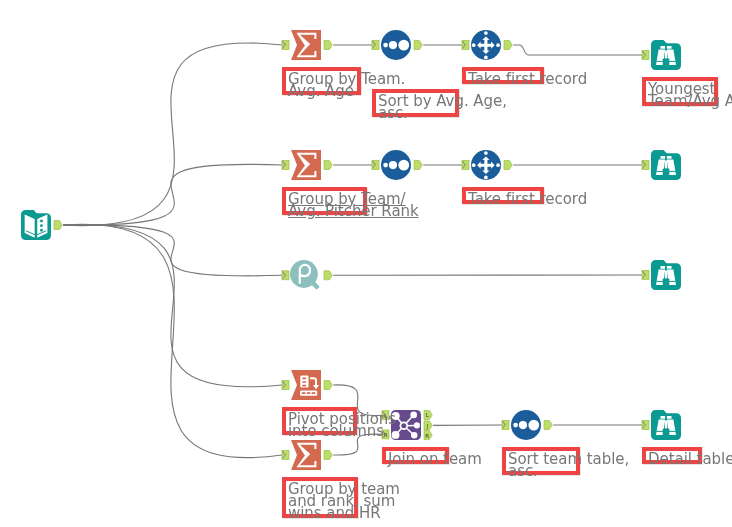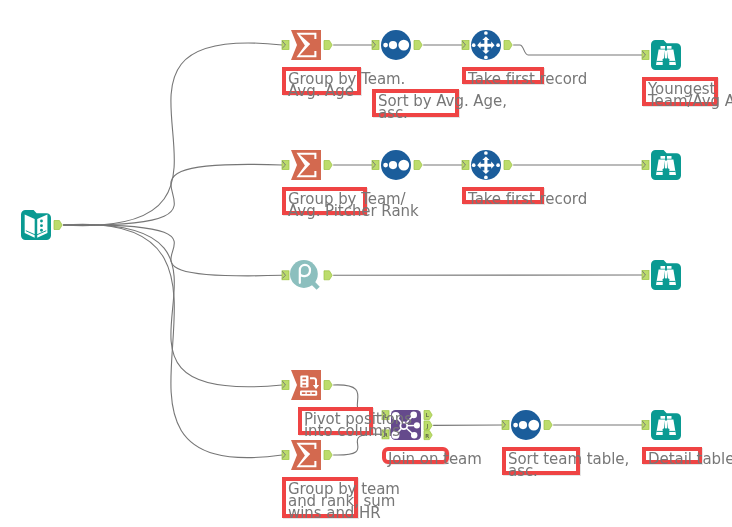--- a/index.html
+++ b/index.html
@@ -307,26 +307,26 @@
       <path d="M642.3,421 L645.5,425 L642.3,428.2" fill="none" stroke="#767676" stroke-width="0.9" stroke-linejoin="miter"></path>
     </svg>
   <div id="labels">
       <div class="nlabel" style="left: 282px; top: 67px; width: 79px; height: 28px;">Group by Team.
 Avg. Age</div>
       <div class="nlabel" style="left: 372px; top: 67px; width: 87px; height: 28px; margin-top: 22px;">Sort by Avg. Age,
 asc.</div>
       <div class="nlabel" style="left: 462px; top: 67px; width: 82px; height: 17px;">Take first record</div>
       <div class="nlabel" style="left: 642px; top: 77px; width: 76px; height: 29px;">Youngest
 Team/Avg Age</div>
-      <div class="nlabel" style="left: 282px; top: 187px; width: 85px; height: 28px;">Group by Team/
+      <div class="nlabel" style="left: 282px; top: 187px; width: 85px; height: 28px; text-decoration: underline;">Group by Team/
 Avg. Pitcher Rank</div>
       <div class="nlabel" style="left: 462px; top: 187px; width: 82px; height: 17px;">Take first record</div>
-      <div class="nlabel" style="left: 282px; top: 407px; width: 75px; height: 28px; margin-left: 16px;">Pivot positions
+      <div class="nlabel" style="left: 282px; top: 407px; width: 75px; height: 28px;">Pivot positions
 into columns</div>
       <div class="nlabel" style="left: 282px; top: 477px; width: 76px; height: 41px;">Group by team
 and rank, sum
 wins and HR</div>
-      <div class="nlabel" style="left: 382px; top: 447px; width: 67px; height: 17px; border-radius: 6px;">Join on team</div>
+      <div class="nlabel" style="left: 382px; top: 447px; width: 67px; height: 17px;">Join on team</div>
       <div class="nlabel" style="left: 502px; top: 447px; width: 78px; height: 28px;">Sort team table,
 asc.</div>
       <div class="nlabel" style="left: 642px; top: 447px; width: 60px; height: 17px; text-align: right;">Detail table</div>
     </div>
 </div>
 
 </body></html>

